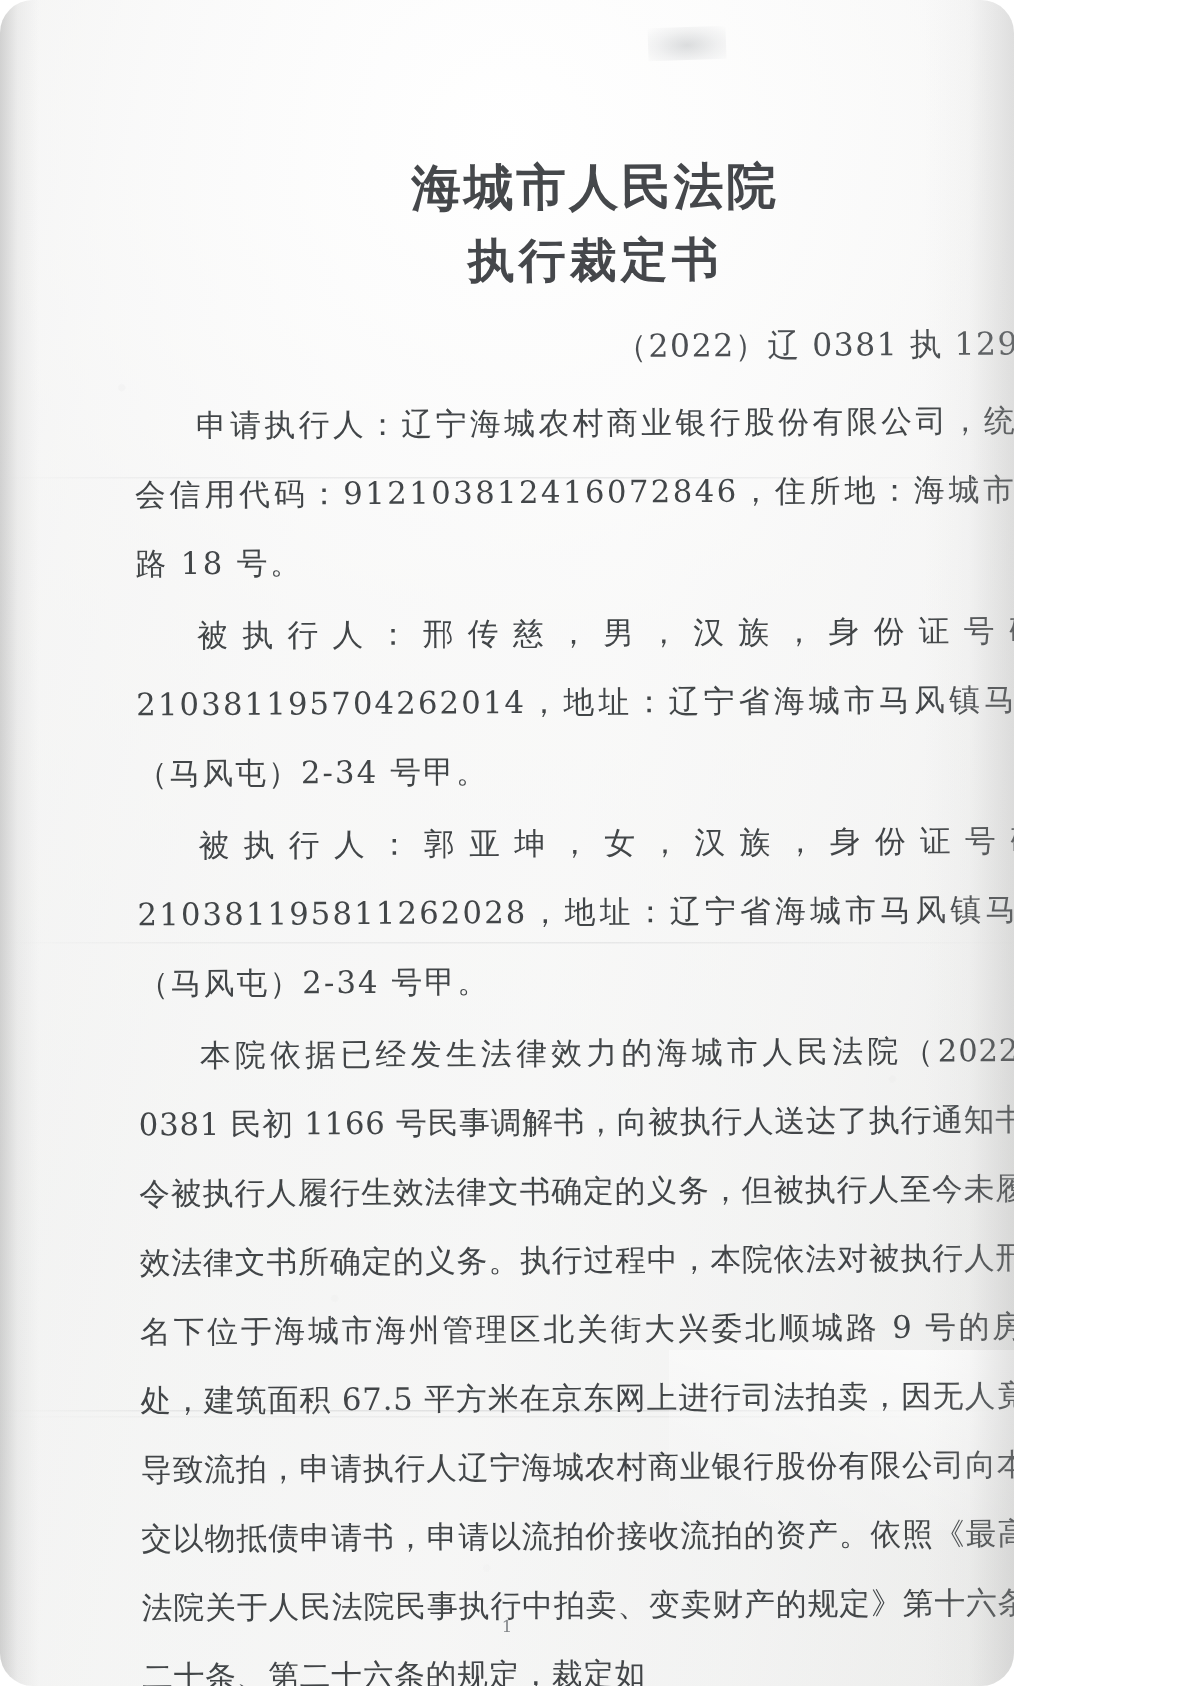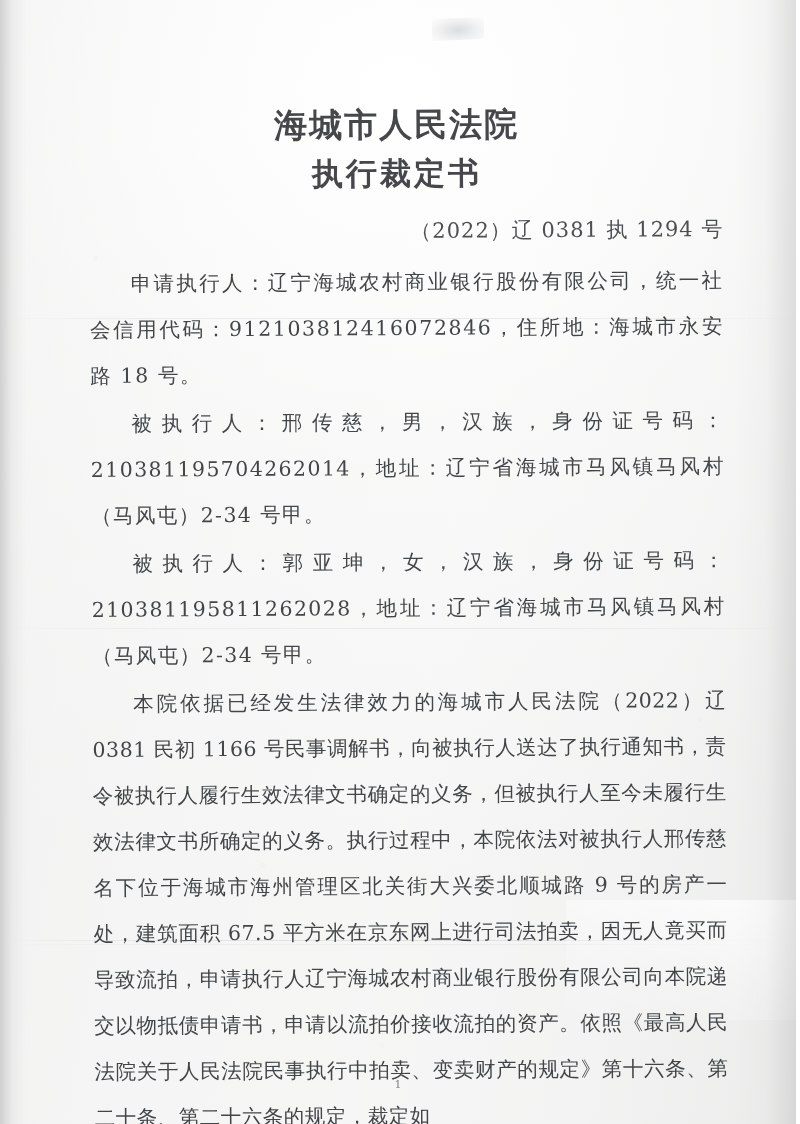--- a/index.html
+++ b/index.html
@@ -10,26 +10,27 @@
     width: 800px;
     height: 1124px;
     background: #ffffff;
     font-family: "DejaVu Serif", "Liberation Serif", serif;
     overflow: hidden;
   }
 
   
   .page {
     position: relative;
-    width: 796px;
+    width: 676px;
     height: 1124px;
     background:
       radial-gradient(ellipse 120% 70% at 50% 8%, rgba(255,255,255,0.95) 0%, rgba(246,246,246,0.6) 45%, rgba(232,233,233,0.35) 100%),
       linear-gradient(100deg, #f2f2f1 0%, #f7f7f6 12%, #fbfbfa 30%, #fdfdfc 55%, #f8f8f7 78%, #eeeeec 100%);
     overflow: hidden;
+    border-radius: 22px;
   }
   
   .page::before {
     content: "";
     position: absolute;
     left: 0; top: 0; bottom: 0;
     width: 26px;
     background: linear-gradient(90deg, rgba(150,150,150,0.38) 0%, rgba(190,190,190,0.18) 45%, rgba(255,255,255,0) 100%);
     pointer-events: none;
   }

